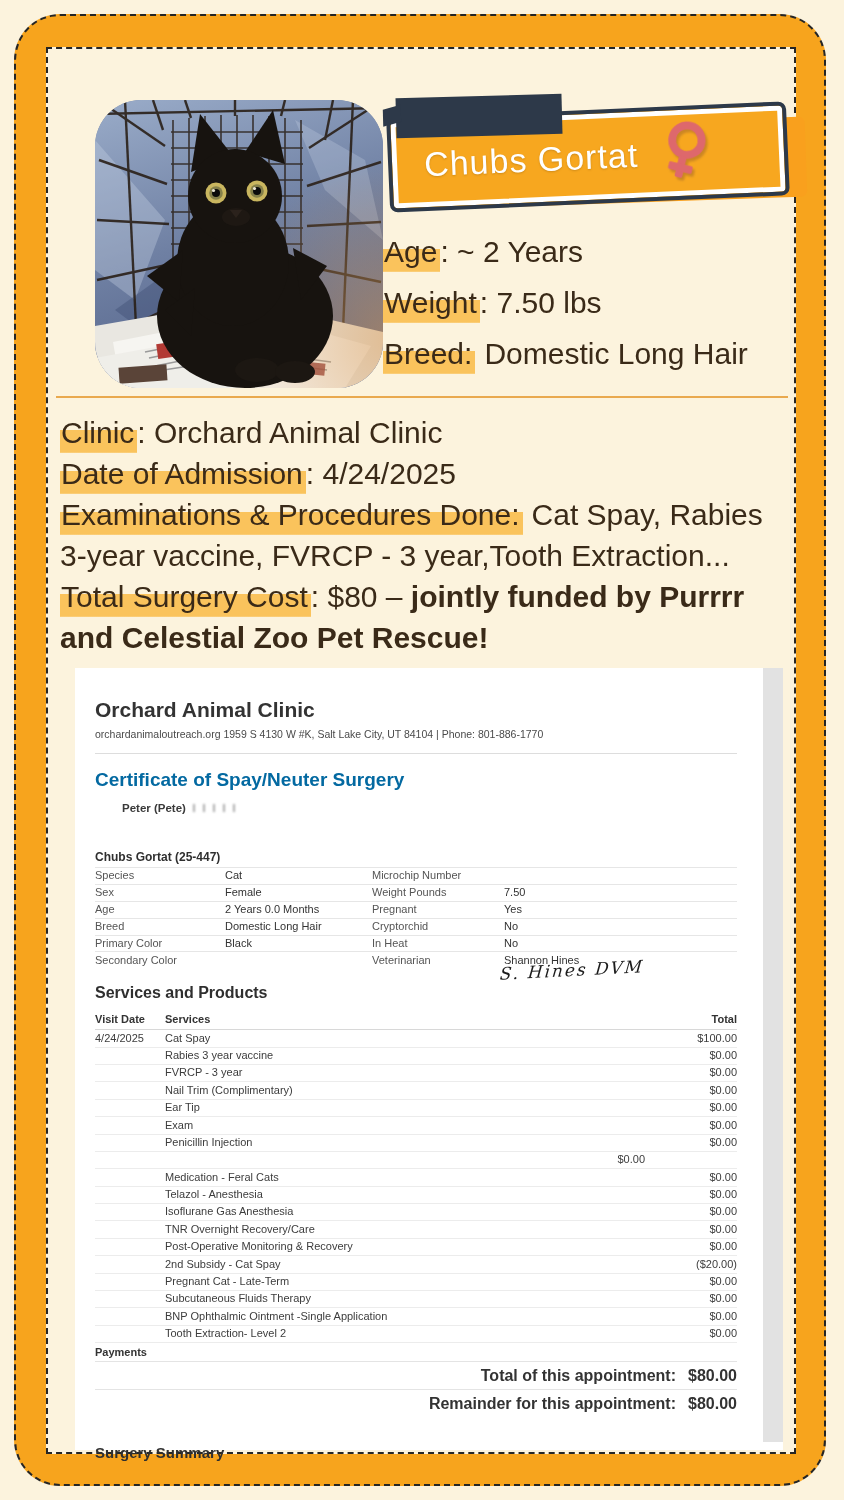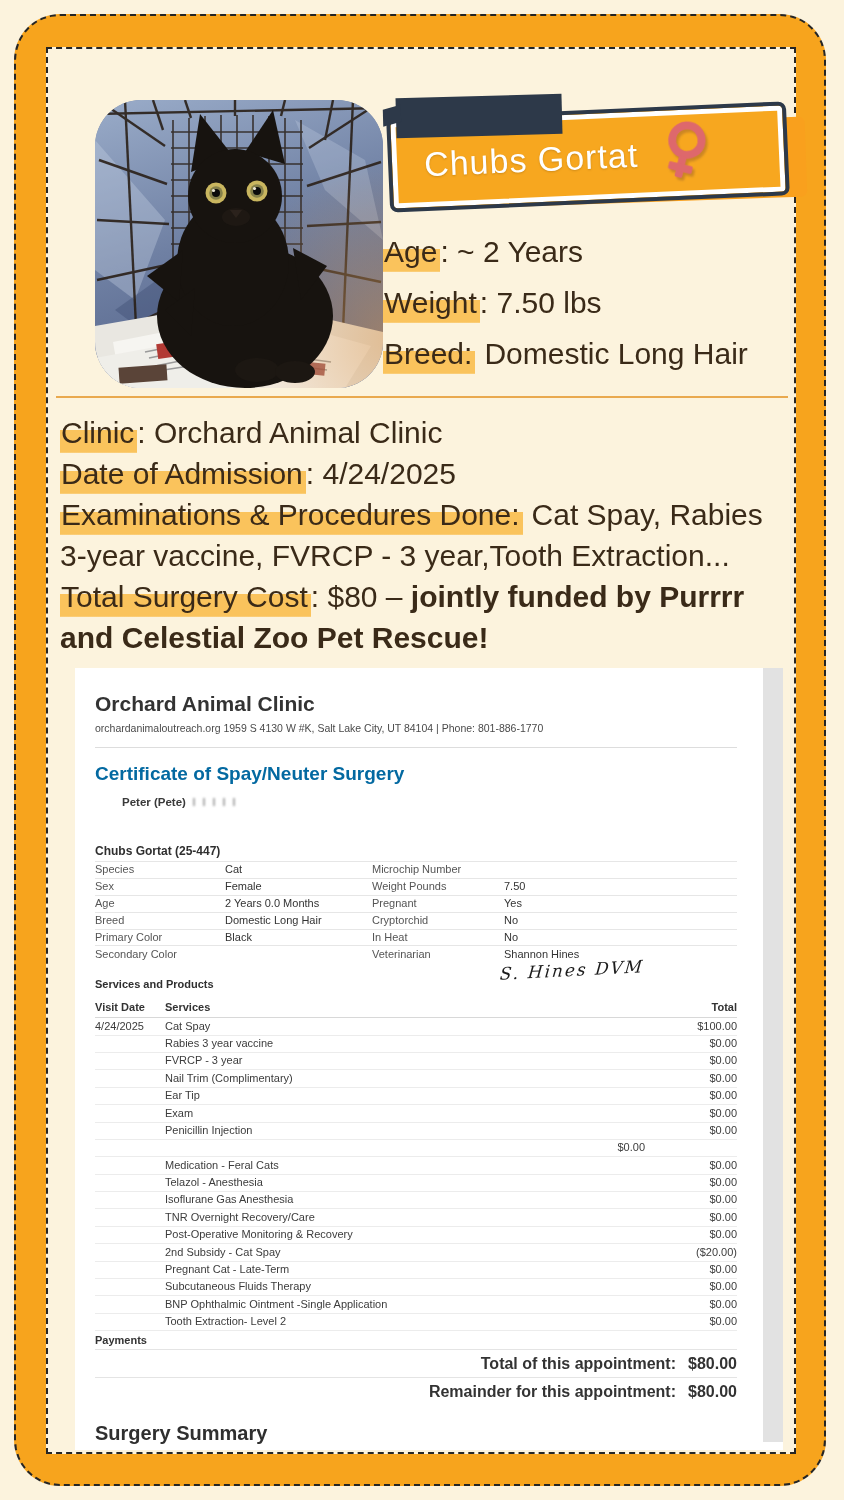--- a/index.html
+++ b/index.html
@@ -89,21 +89,21 @@
   .doc {
     position:absolute; left:75px; top:668px; width:708px; height:782px;
     background:#FFFFFF; color:#3C3C3C;
   }
   .doc-scrollbar {
     position:absolute; right:0; top:0; width:20px; height:99%;
     background:#E2E2E2;
   }
   .doc-content { position:absolute; left:20px; top:0; width:642px; }
 
-  .doc-h1 { margin-top:24px; font-size:21px; font-weight:700; color:#333333; }
+  .doc-h1 { margin-top:30px; font-size:21px; font-weight:700; color:#333333; }
   .doc-address {
     margin-top:5px; font-size:10.5px; color:#4A4A4A; line-height:15px;
     max-width:584px;
   }
   .doc-hr { margin-top:11px; border:none; border-top:1px solid #DDDDDD; height:0; }
   .doc-h2 { margin-top:15px; font-size:19px; font-weight:700; color:#0369a1; }
   .doc-owner { margin-top:11px; font-size:11.5px; font-weight:700; color:#3A3A3A;padding-left:27px; }
   .redacted {
     display:inline-block; width:46px; height:8px; margin-left:7px;
     background:repeating-linear-gradient(90deg, rgba(70,70,70,.45) 0 2px, transparent 2px 10px);
@@ -121,21 +121,21 @@
   .details-row .dl { color:#555555; }
   .details-row .dv { color:#333333; }
 
   .signature {
     position:absolute; left:425px; top:292px;
     font-family:"DejaVu Serif", serif; font-style:italic;
     font-size:17px; color:#1C1C1C; letter-spacing:2px;
     transform:rotate(-3deg) skewX(-8deg); white-space:nowrap;
   }
 
-  .services-title { margin-top:16px; font-size:11px; font-weight:700; color:#2F2F2F; }
+  .services-title { margin-top:16px; font-size:16px; font-weight:700; color:#2F2F2F; }
   .svc-header {
     display:grid; grid-template-columns:70px 1fr 92px;
     margin-top:8px; padding:3px 0 4px 0; border-bottom:1px solid #D8D8D8;
     font-size:11px; font-weight:700; color:#333333;
   }
   .svc-header .right, .svc-row .right { text-align:right; }
   .svc-row {
     display:grid; grid-template-columns:70px 1fr 92px;
     border-bottom:1px solid #ECECEC; padding:2.4px 0;
     font-size:11px; line-height:11.6px; color:#3C3C3C;
@@ -145,21 +145,21 @@
     font-size:11px; font-weight:700; color:#333333;
   }
   .total-row {
     display:grid; grid-template-columns:1fr 61px;
     padding:4.5px 0; font-size:16px; font-weight:700; color:#333333;
   }
   .total-row.with-line { border-bottom:1px solid #E4E4E4; }
   .total-row .tl { text-align:right; padding-right:0; }
   .total-row .tv { text-align:right; }
 
-  .summary-title { margin-top:17px; font-size:20px; font-weight:700; color:#2F2F2F; }
+  .summary-title { margin-top:27px; font-size:15px; font-weight:700; color:#2F2F2F; }
 </style>
 </head>
 <body>
 
 <div class="frame-outer"></div>
 <div class="frame-inner"></div>
 
 <div class="cat-photo">
   <svg width="288" height="288" viewBox="0 0 288 288">
     <defs>

